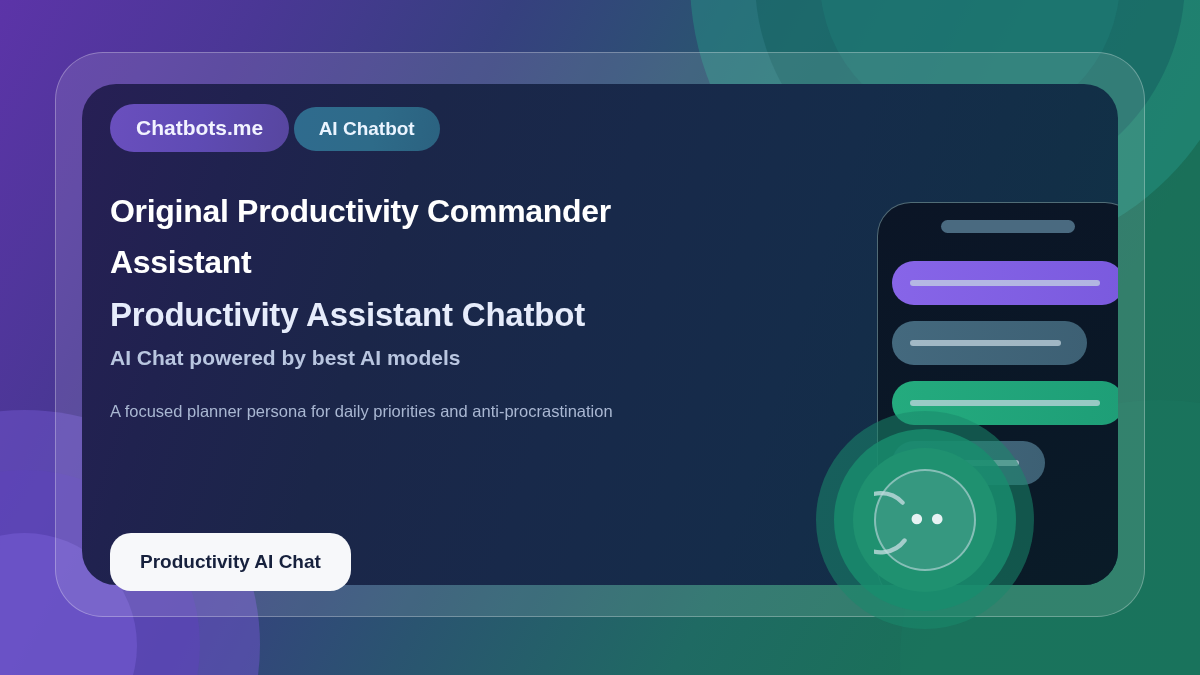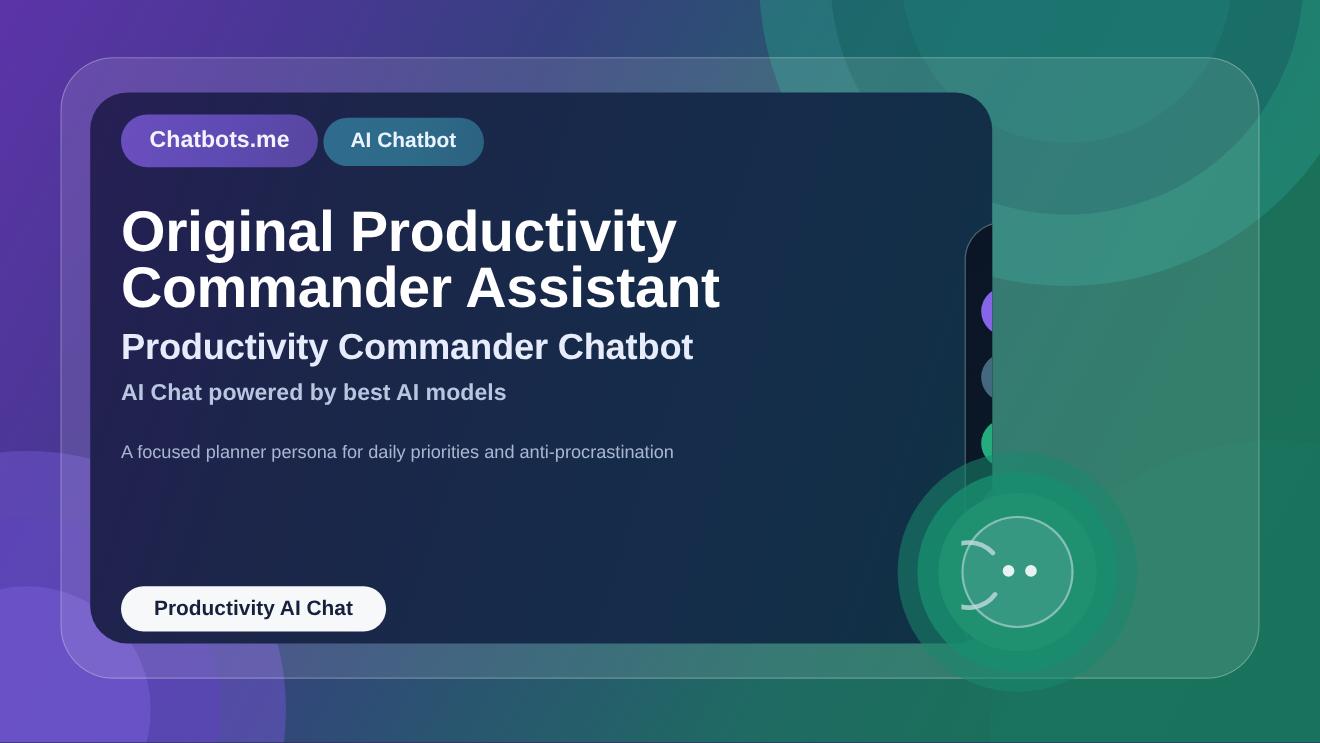--- a/index.html
+++ b/index.html
@@ -72,21 +72,21 @@
     width:1090px; height:565px;
     border-radius:48px;
     background:rgba(255,255,255,0.11);
     border:1px solid rgba(255,255,255,0.28);
   }
 
   
   #card {
     position:absolute;
     left:82px; top:84px;
-    width:820px; height:501px;
+    width:1036px; height:501px;
     border-radius:34px;
     background:
       linear-gradient(108deg,
         #271f55 0%,
         #20224f 14%,
         #1b2649 30%,
         #18294a 48%,
         #152c4a 66%,
         #122f47 84%,
         #0f3345 100%);
@@ -115,21 +115,21 @@
   }
   #badge-category {
     font-size:19px;
     padding:11px 25px;
     background:linear-gradient(100deg,#2f6b8e 0%,#2e6b89 55%,#2b6280 100%);
     color:#eaf4ff;
   }
 
   #headline {
     margin-top:22px;
-    font-size:52px;
+    font-size:32px;
     font-weight:bold;
     line-height:51px;
     color:#ffffff;
     letter-spacing:-0.3px;
     max-width:560px;
   }
   #subheadline {
     margin-top:6px;
     font-size:33px;
     font-weight:bold;
@@ -153,21 +153,21 @@
     white-space:nowrap;
   }
 
   #cta-button {
     position:absolute;
     left:110px; top:533px;
     display:flex;
     align-items:center;
     justify-content:center;
     padding:0 30px;
-    height:41px;
+    height:58px;
     border-radius:21px;
     background:#f7f8fa;
     color:#17213d;
     font-size:19px;
     font-weight:bold;
     white-space:nowrap;
     border:none;
     cursor:pointer;
     font-family:"Liberation Sans", sans-serif;
   }
@@ -262,21 +262,21 @@
 <div id="card">
 
   <div id="left-col">
 
     <div id="badge-brand" class="badge">Chatbots.me</div>
 
     <div id="badge-category" class="badge">AI Chatbot</div>
 
     <h1 id="headline">Original Productivity Commander Assistant</h1>
 
-    <h2 id="subheadline">Productivity Commander Chatbot</h2>
+    <h2 id="subheadline">Productivity Assistant Chatbot</h2>
 
     <p id="tagline">AI Chat powered by best AI models</p>
 
     <p id="description">A focused planner persona for daily priorities and anti-procrastination</p>
   </div>
 
   <div id="phone">
     <div id="phone-notch"></div>
 
     <div id="bubble-list">

